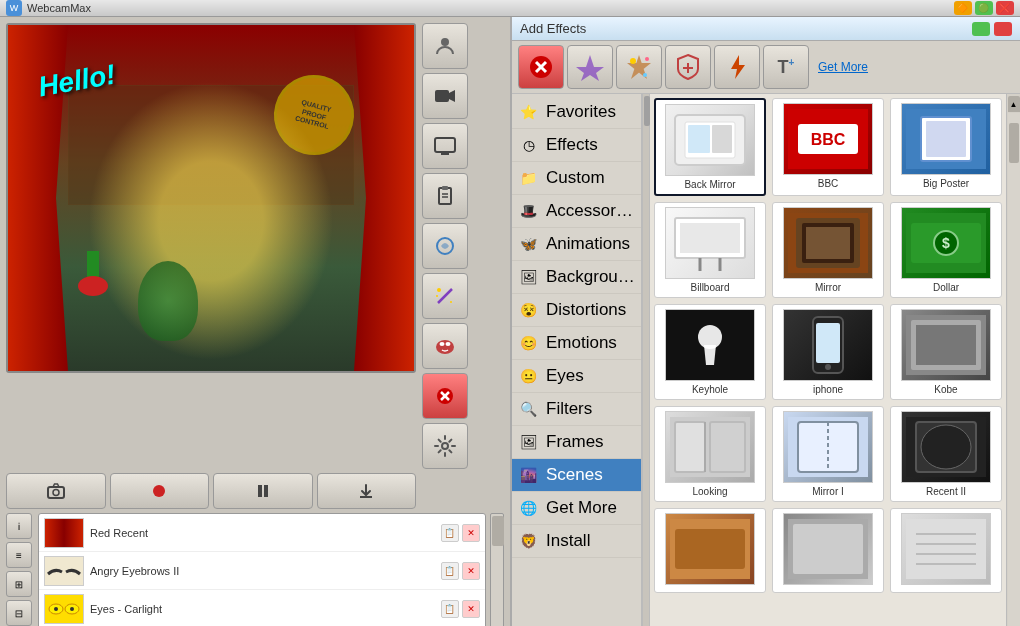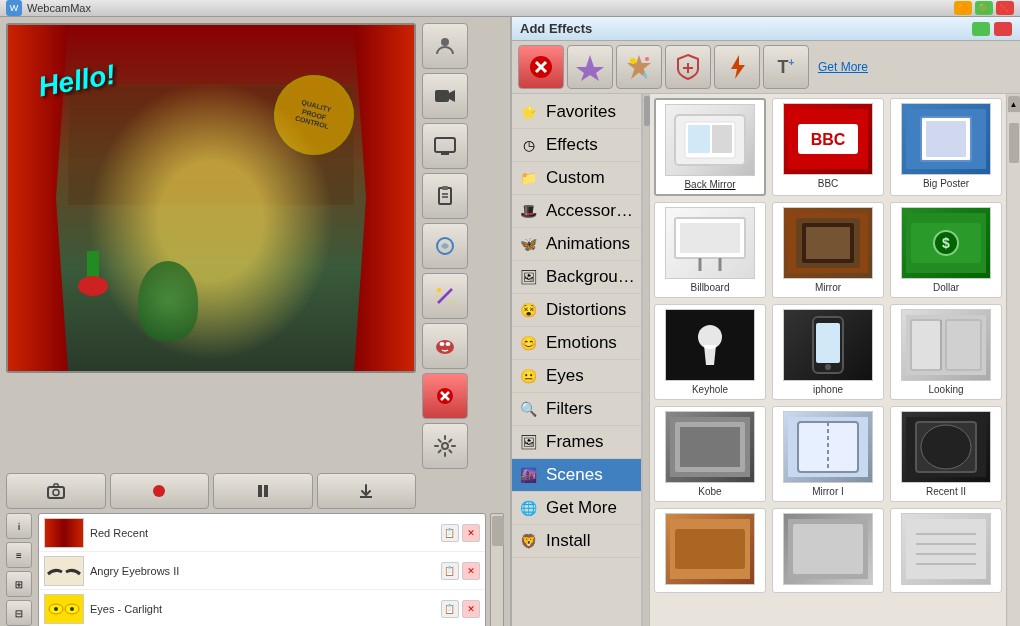--- a/index.html
+++ b/index.html
@@ -46,21 +46,21 @@
     
     .list-side-icons { display: flex; flex-direction: column; gap: 3px; width: 28px; }
     .list-icon-btn { width: 26px; height: 26px; background: linear-gradient(to bottom, #e8e4dc, #c4c0b8); border: 1px solid #999; border-radius: 3px; display: flex; align-items: center; justify-content: center; cursor: pointer; font-size: 10px; }
     .bottom-bar { display: flex; gap: 4px; align-items: flex-start; }
     .scrollbar-v { width: 14px; background: #d4d0c8; border: 1px solid #999; border-radius: 2px; height: 152px; position: relative; }
     .scrollbar-thumb { width: 12px; background: #b0aca4; border-radius: 2px; height: 30px; position: absolute; top: 2px; left: 1px; }
 
     
     .right-panel { flex: 1; background: #d4d0c8; border-left: 2px solid #aaa; display: flex; flex-direction: column; }
     .right-titlebar { background: linear-gradient(to bottom, #e8f4ff, #c8dff0); height: 24px; display: flex; align-items: center; padding: 0 8px; border-bottom: 1px solid #aaa; }
-    .right-title { font-size: 13px; font-weight: bold; color: #333; flex: 1; }
+    .right-title { font-size: 13px; font-weight: normal; color: #333; flex: 1; }
     .right-title-controls { display: flex; gap: 4px; }
     .right-title-btn { width: 18px; height: 14px; border-radius: 3px; background: #50c050; cursor: pointer; }
     .right-title-btn.close { background: #e04040; }
 
     .effects-toolbar { display: flex; align-items: center; padding: 4px 6px; gap: 3px; background: #d4d0c8; border-bottom: 1px solid #bbb; }
     .eff-tool-btn { width: 46px; height: 44px; background: linear-gradient(to bottom, #e8e4dc, #c4c0b8); border: 1px solid #999; border-radius: 4px; display: flex; align-items: center; justify-content: center; cursor: pointer; font-size: 20px; }
     .get-more-btn { margin-left: 6px; font-size: 12px; color: #0066cc; cursor: pointer; text-decoration: underline; }
 
     .effects-content { display: flex; flex: 1; overflow: hidden; }
 
@@ -68,21 +68,21 @@
     .category-sidebar { width: 130px; background: #d8d4cc; border-right: 1px solid #bbb; overflow-y: auto; padding: 2px 0; }
     .cat-item { display: flex; align-items: center; gap: 6px; padding: 5px 6px; cursor: pointer; border-bottom: 1px solid #ccc8c0; }
     .cat-item.active { background: #4080c0; color: white; }
     .cat-icon { width: 22px; height: 22px; flex-shrink: 0; display: flex; align-items: center; justify-content: center; font-size: 14px; }
     .cat-label { font-size: 17px; flex: 1; overflow: hidden; text-overflow: ellipsis; white-space: nowrap; }
 
     
     .effects-grid-area { flex: 1; overflow-y: auto; padding: 4px; background: #e8e4dc; }
     .effects-grid { display: grid; grid-template-columns: repeat(3, 1fr); gap: 6px; }
     .effect-card { background: white; border: 1px solid #ccc; border-radius: 3px; padding: 4px; display: flex; flex-direction: column; align-items: center; cursor: pointer; }
-    .effect-card.selected { border: 2px solid #a3a3a3; text-decoration: underline; }
+    .effect-card.selected { border: 2px solid #0f172a; }
     .effect-img { width: 90px; height: 72px; background: #888; border: 1px solid #ccc; display: flex; align-items: center; justify-content: center; overflow: hidden; }
     .effect-card-label { font-size: 10px; margin-top: 3px; text-align: center; color: #333; }
 
     
     .eff-back-mirror { background: linear-gradient(135deg, #f0f0f0 0%, #e0e0e0 50%, #c0c0c0 100%); }
     .eff-bbc { background: linear-gradient(135deg, #cc0000 0%, #880000 100%); }
     .eff-big-poster { background: linear-gradient(135deg, #4080c0 0%, #2060a0 100%); }
     .eff-billboard { background: linear-gradient(135deg, #f8f8f8 0%, #ddd 100%); }
     .eff-cinema { background: linear-gradient(135deg, #8b4513 0%, #654321 100%); }
     .eff-dollar { background: linear-gradient(135deg, #228b22 0%, #006400 100%); }
@@ -498,40 +498,40 @@
               <svg width="80" height="60" viewBox="0 0 80 60">
                   <rect x="25" y="2" width="30" height="56" rx="5" fill="#222" stroke="#555" stroke-width="2"></rect>
                   <rect x="28" y="8" width="24" height="40" rx="2" fill="#d0e8f8"></rect>
                   <circle cx="40" cy="52" r="3" fill="#555"></circle>
                 </svg>
             </div>
             <span class="effect-card-label">iphone</span>
           </div>
 
           <div class="effect-card">
+            <div class="effect-img eff-kobe">
+              <svg width="80" height="60" viewBox="0 0 80 60">
+                  <rect x="0" y="0" width="80" height="60" fill="#888"></rect>
+                  <rect x="5" y="5" width="70" height="50" rx="2" fill="#aaa"></rect>
+                  <rect x="10" y="10" width="60" height="40" fill="#777"></rect>
+                </svg>
+            </div>
+            <span class="effect-card-label">Kobe</span>
+          </div>
+
+          <div class="effect-card">
             <div class="effect-img eff-looking">
               <svg width="80" height="60" viewBox="0 0 80 60">
                   <rect x="0" y="0" width="80" height="60" fill="#ccc"></rect>
                   <rect x="5" y="5" width="30" height="50" rx="2" fill="#e0e0e0" stroke="#bbb" stroke-width="2"></rect>
                   <rect x="40" y="5" width="35" height="50" rx="2" fill="#d0d0d0" stroke="#bbb" stroke-width="2"></rect>
                   <line x1="35" y1="5" x2="35" y2="55" stroke="#aaa" stroke-width="2"></line>
                 </svg>
             </div>
             <span class="effect-card-label">Looking</span>
-          </div>
-
-          <div class="effect-card">
-            <div class="effect-img eff-kobe">
-              <svg width="80" height="60" viewBox="0 0 80 60">
-                  <rect x="0" y="0" width="80" height="60" fill="#888"></rect>
-                  <rect x="5" y="5" width="70" height="50" rx="2" fill="#aaa"></rect>
-                  <rect x="10" y="10" width="60" height="40" fill="#777"></rect>
-                </svg>
-            </div>
-            <span class="effect-card-label">Kobe</span>
           </div>
 
           <div class="effect-card">
             <div class="effect-img eff-mirror1">
               <svg width="80" height="60" viewBox="0 0 80 60">
                   <rect x="0" y="0" width="80" height="60" fill="#c8d8f0"></rect>
                   <rect x="10" y="5" width="60" height="50" rx="3" fill="#e8f0ff" stroke="#8090a0" stroke-width="2"></rect>
                   <line x1="40" y1="5" x2="40" y2="55" stroke="#8090a0" stroke-width="2" stroke-dasharray="4,3"></line>
                 </svg>
             </div>

